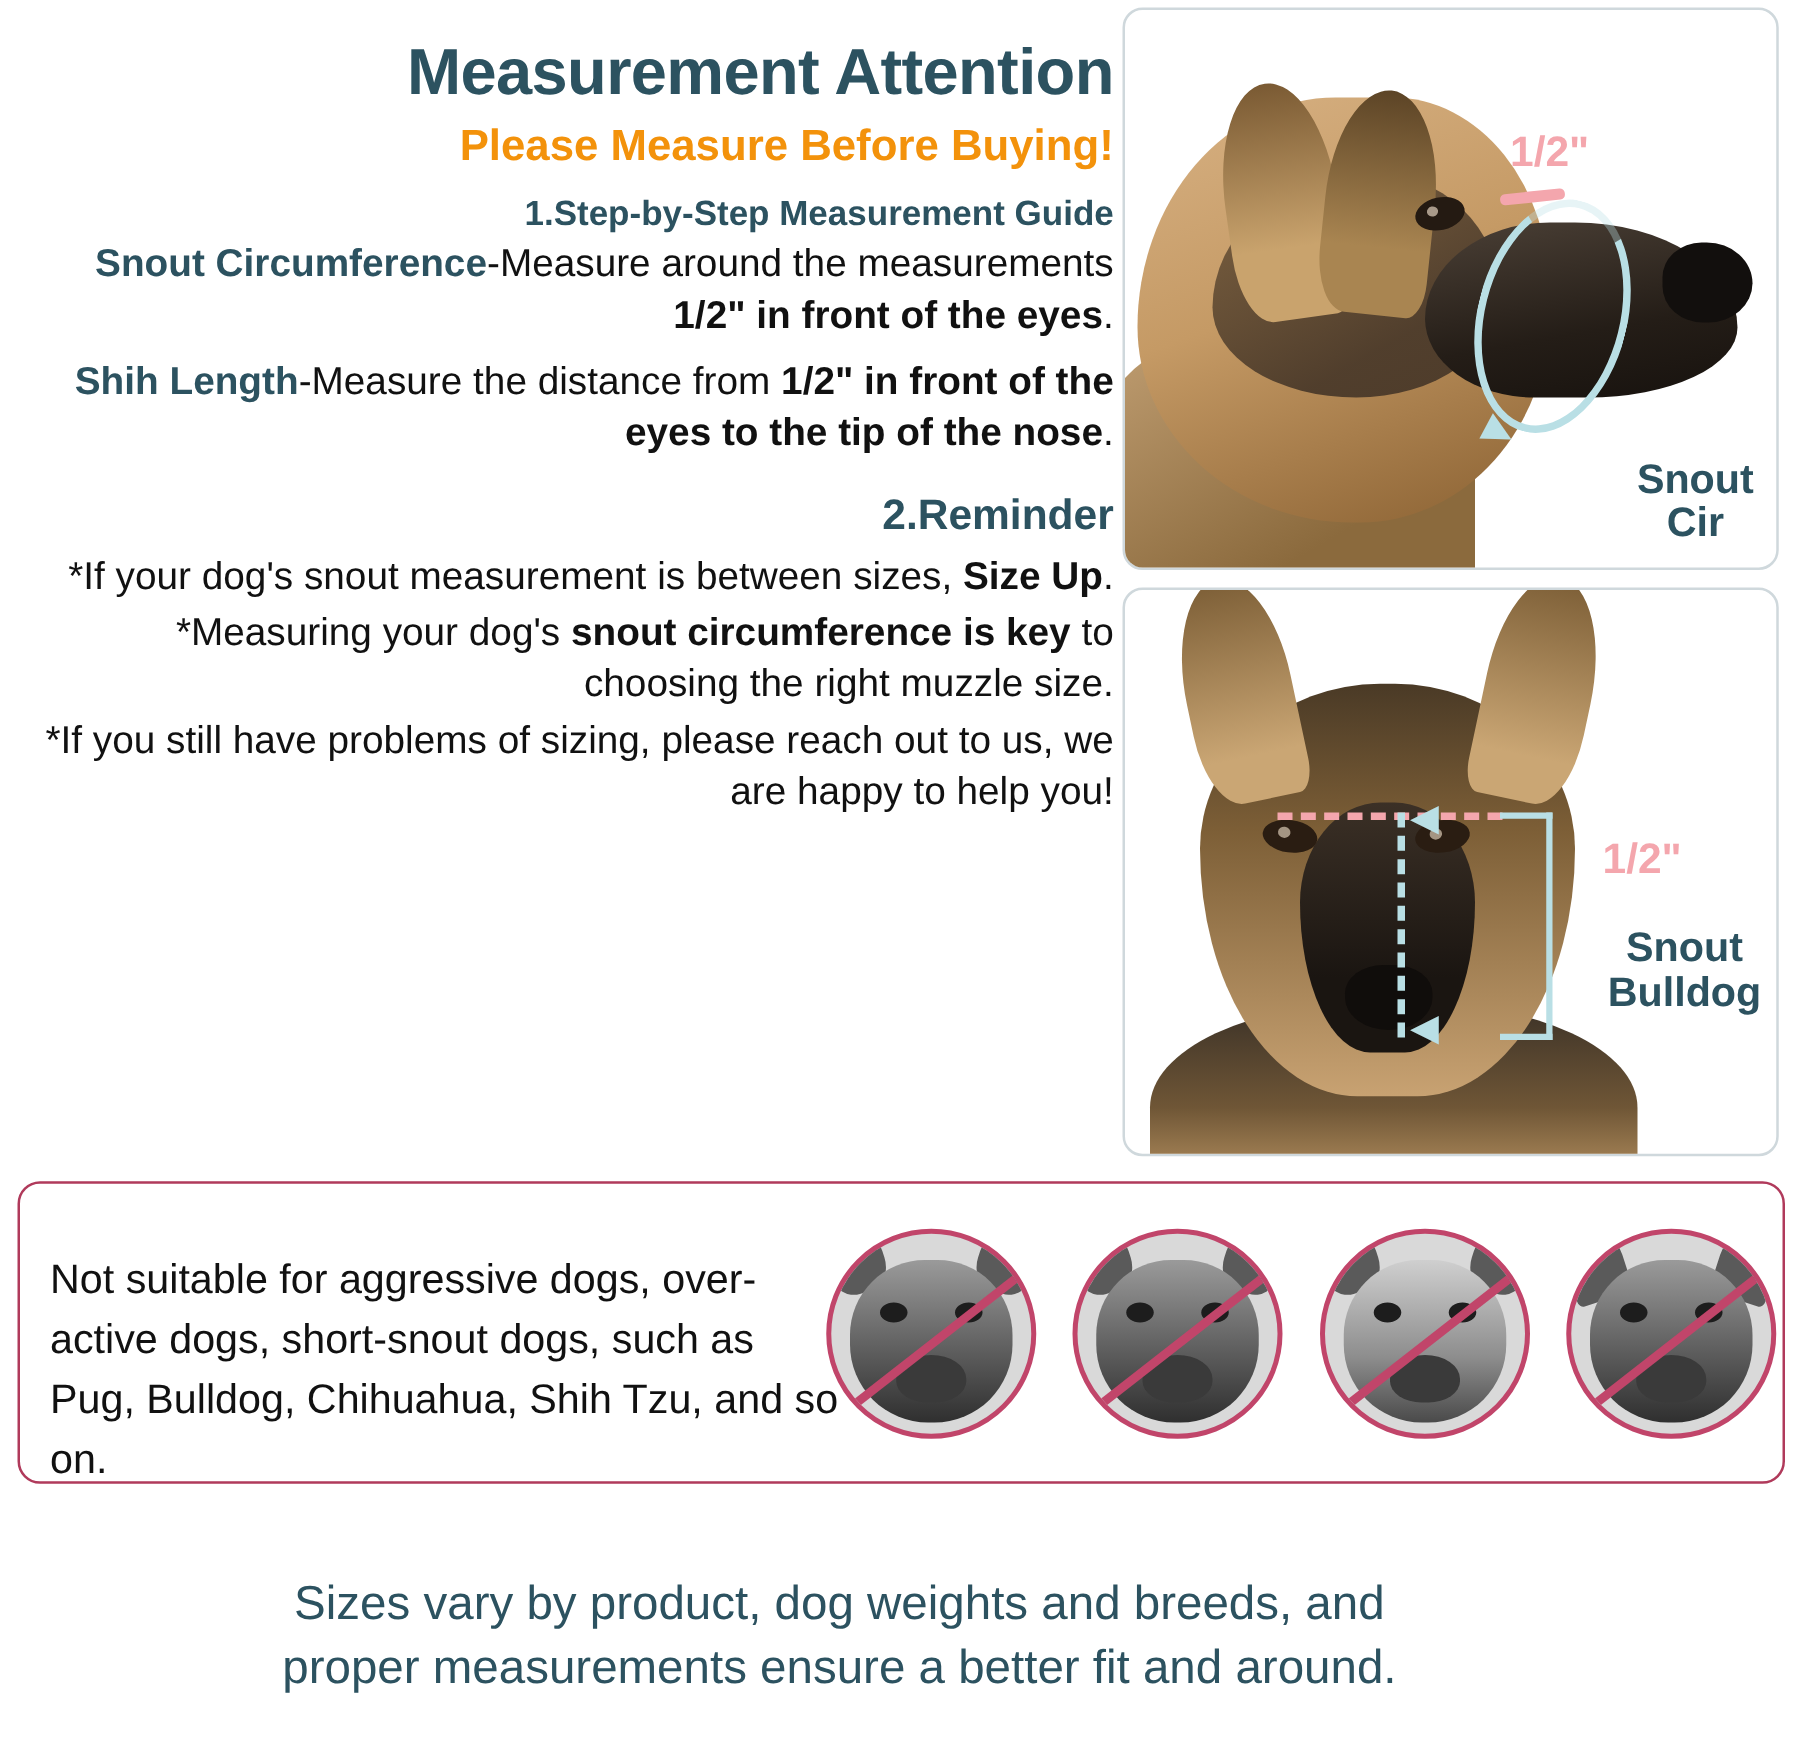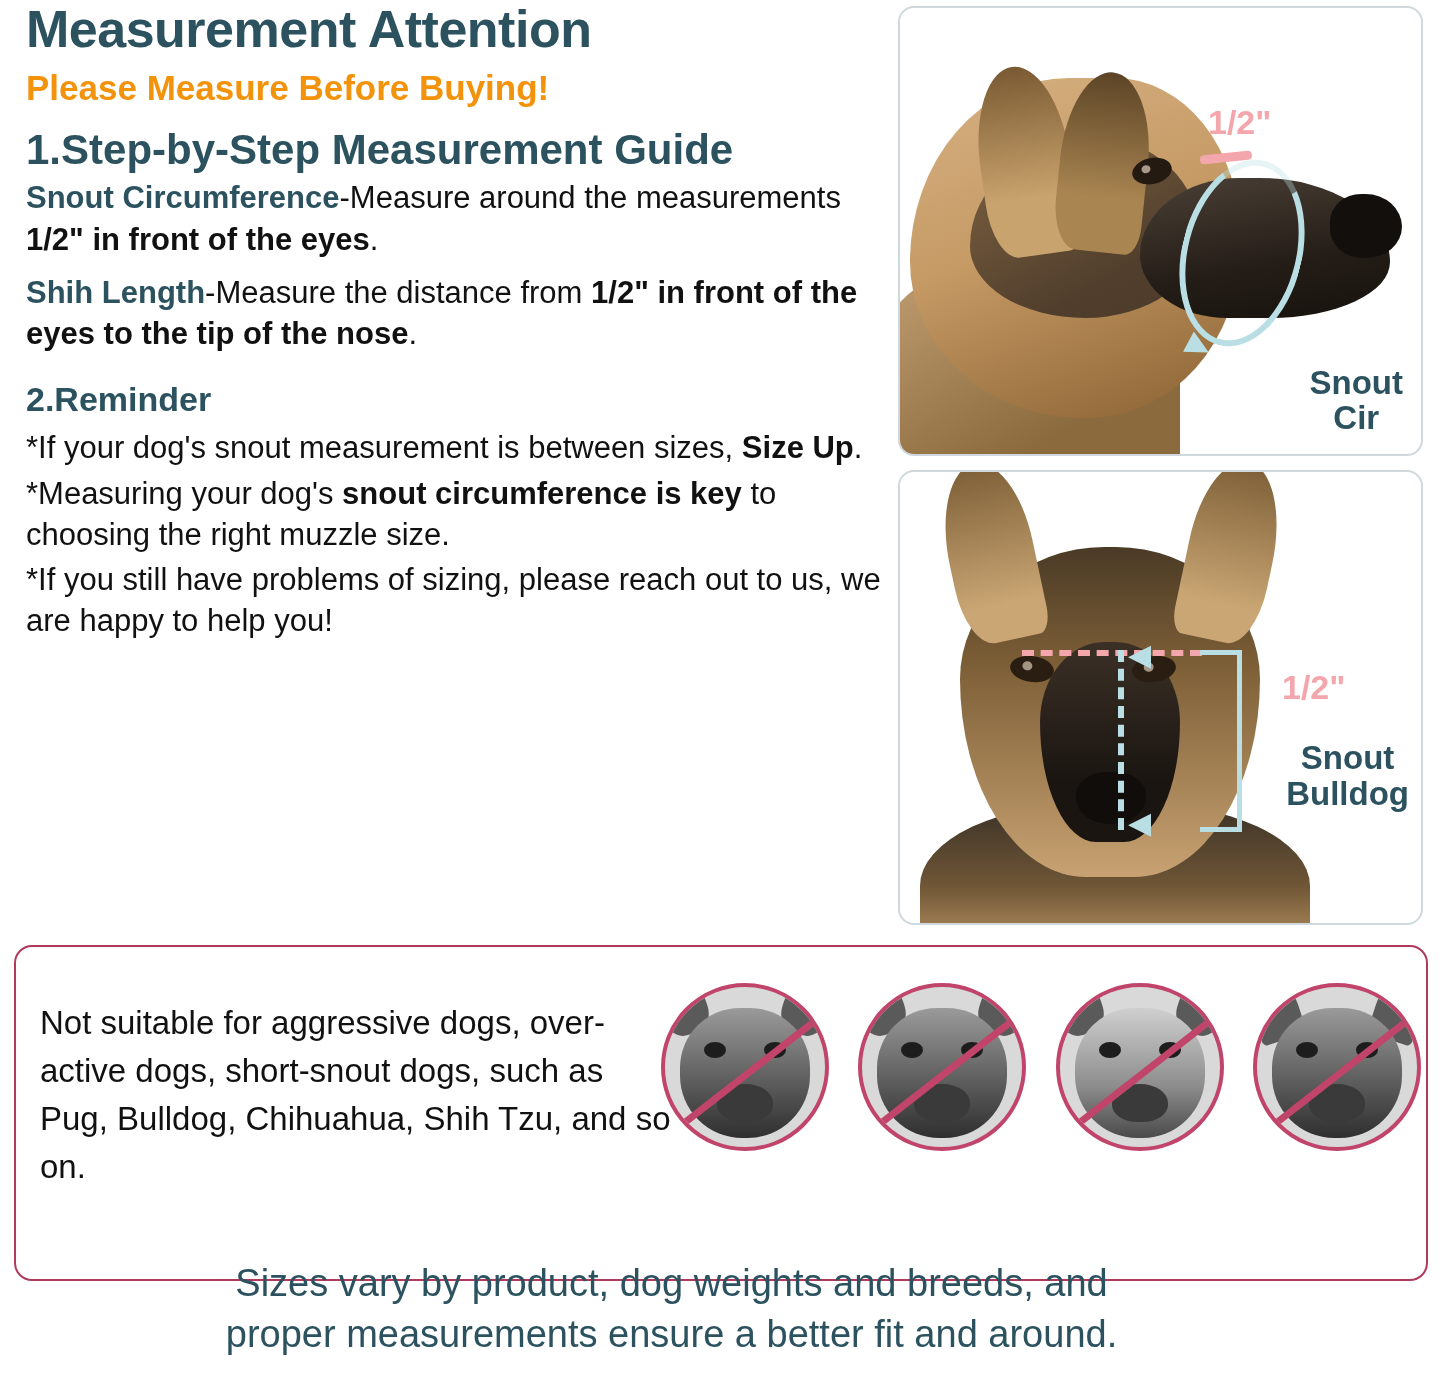--- a/index.html
+++ b/index.html
@@ -13,40 +13,41 @@
     position: relative;
     font-family: "Liberation Sans", sans-serif;
     color: #1a1a1a;
     overflow: hidden;
   }
 
   
   .left-col {
     position: absolute;
     left: 26px;
-    top: 2px;
+    top: 31px;
     width: 865px;
+    text-align: right;
   }
   .title {
     font-size: 52px;
     font-weight: bold;
     color: #2c5260;
     line-height: 1.05;
     letter-spacing: -0.5px;
     margin: 0 0 10px 0;
   }
   .subtitle {
     font-size: 35px;
     font-weight: bold;
     color: #f3920b;
     margin: 12px 0 18px 0;
     line-height: 1.1;
   }
   .section-head {
-    font-size: 42px;
+    font-size: 28px;
     font-weight: bold;
     color: #2c5260;
     line-height: 1.2;
     margin: 0 0 2px 0;
   }
   .para {
     font-size: 31px;
     line-height: 1.33;
     margin: 0 0 4px 0;
     color: #111;
@@ -296,21 +297,21 @@
     font-size: 33px;
     font-weight: bold;
     line-height: 1.08;
     text-align: center;
   }
 
   
   .warn-panel {
     position: absolute;
     left: 14px; top: 945px;
-    width: 1414px; height: 336px;
+    width: 1414px; height: 242px;
     border: 2px solid #b03a5b;
     border-radius: 18px;
     background: #fff;
   }
   .warn-text {
     position: absolute;
     left: 24px; top: 52px;
     width: 640px;
     font-size: 33px;
     line-height: 1.45;

